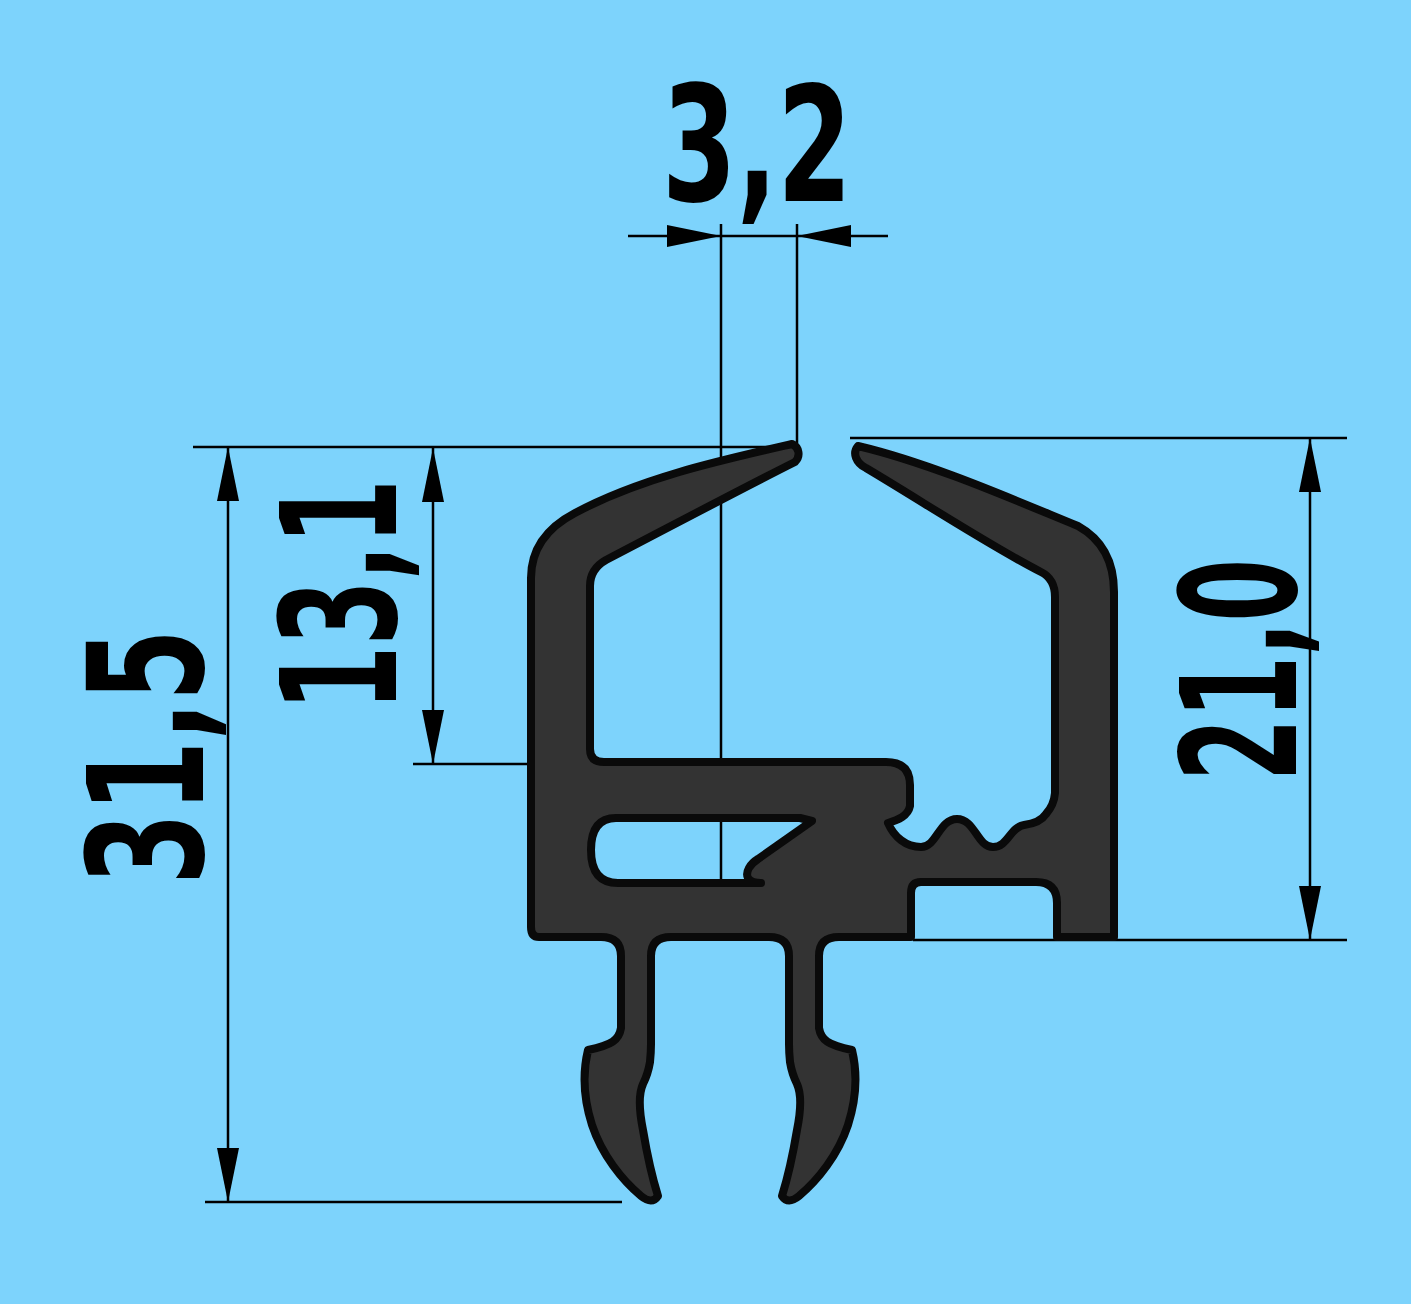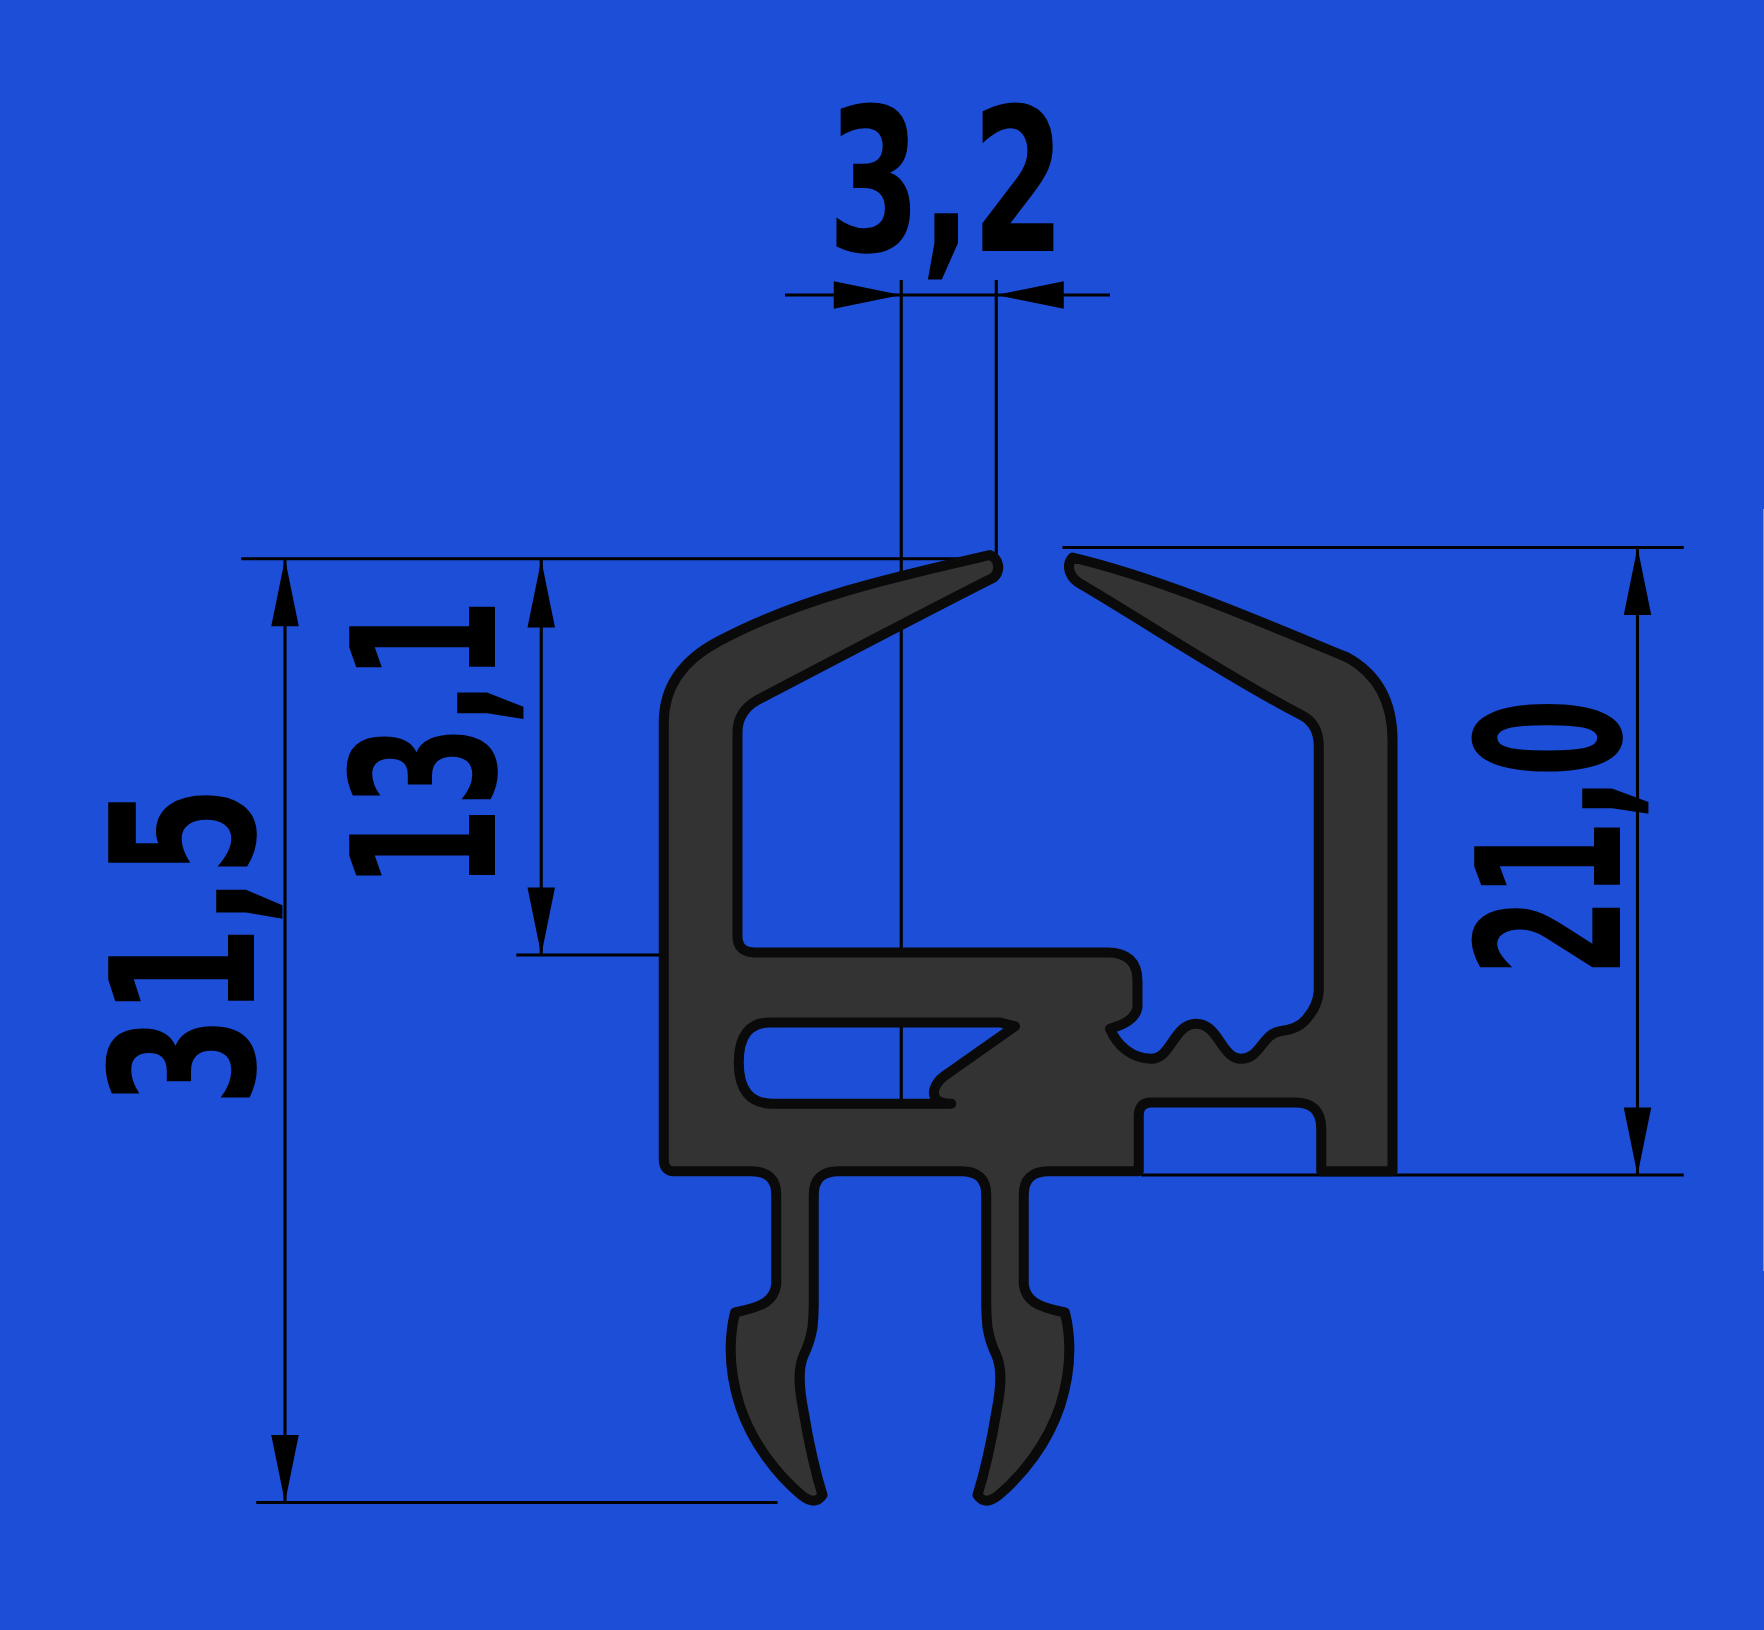--- a/index.html
+++ b/index.html
@@ -4,21 +4,21 @@
 <style>
   html, body {
     margin: 0;
     padding: 0;
     background: #ffffff;
   }
   .canvas {
     position: relative;
     width: 1411px;
     height: 1304px;
-    background: #1d4ed8;
+    background: #7dd3fc;
     overflow: hidden;
     text-decoration: underline;
   }
   svg { display: block; }
   .dim-text {
     font-family: "DejaVu Sans", sans-serif;
     font-weight: bold;
     font-size: 160px;
     fill: #000000;
   }

